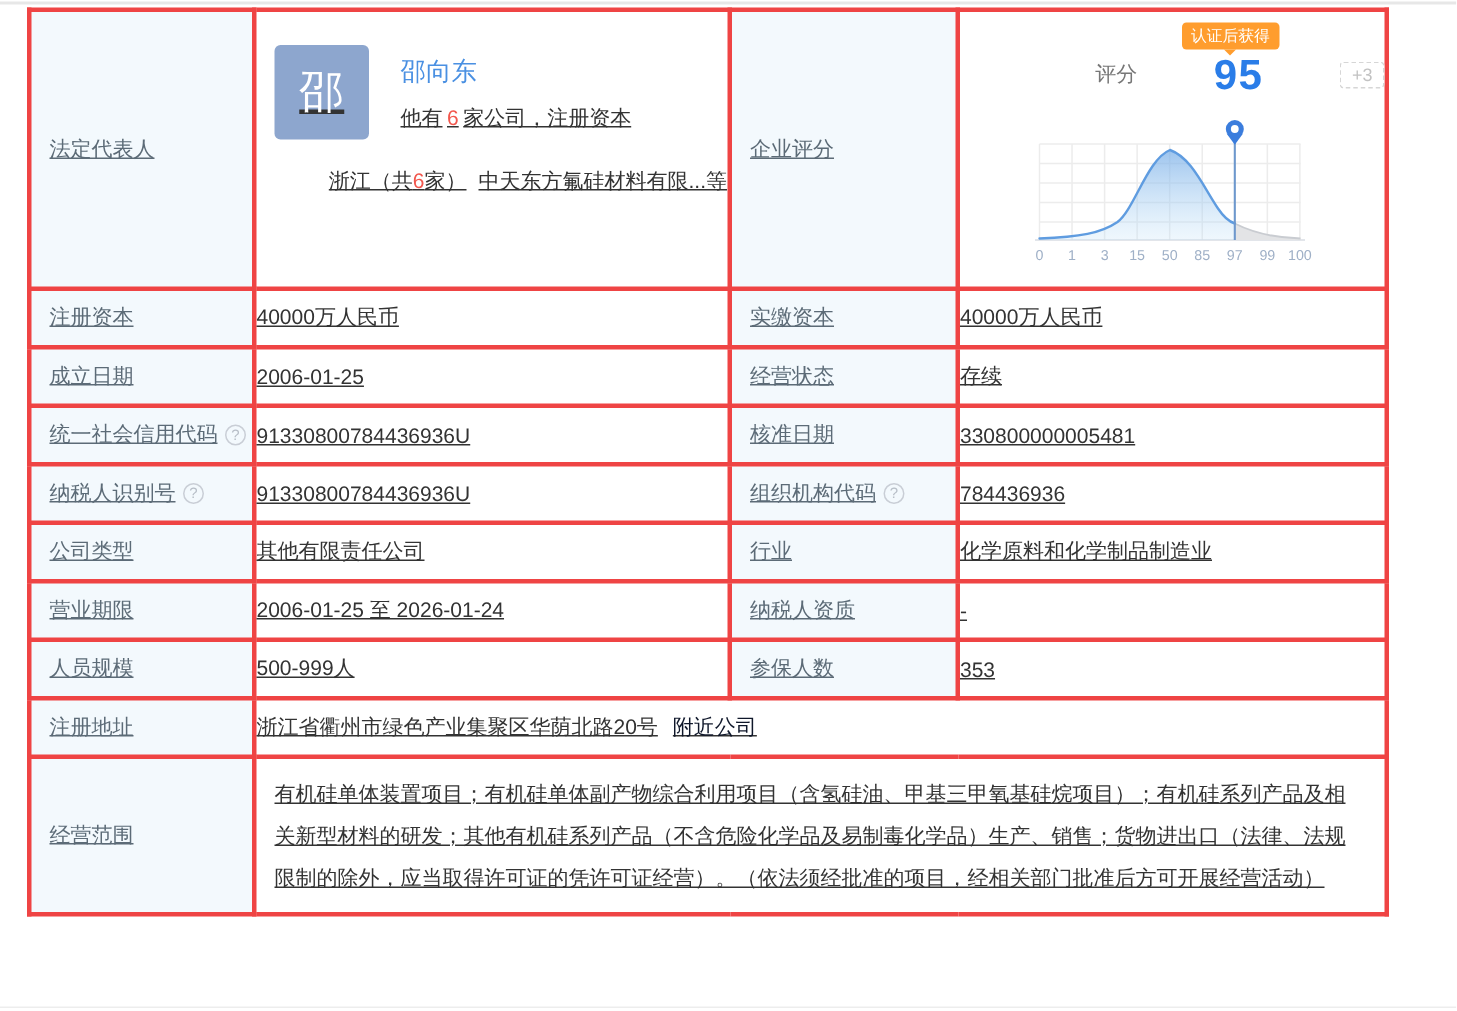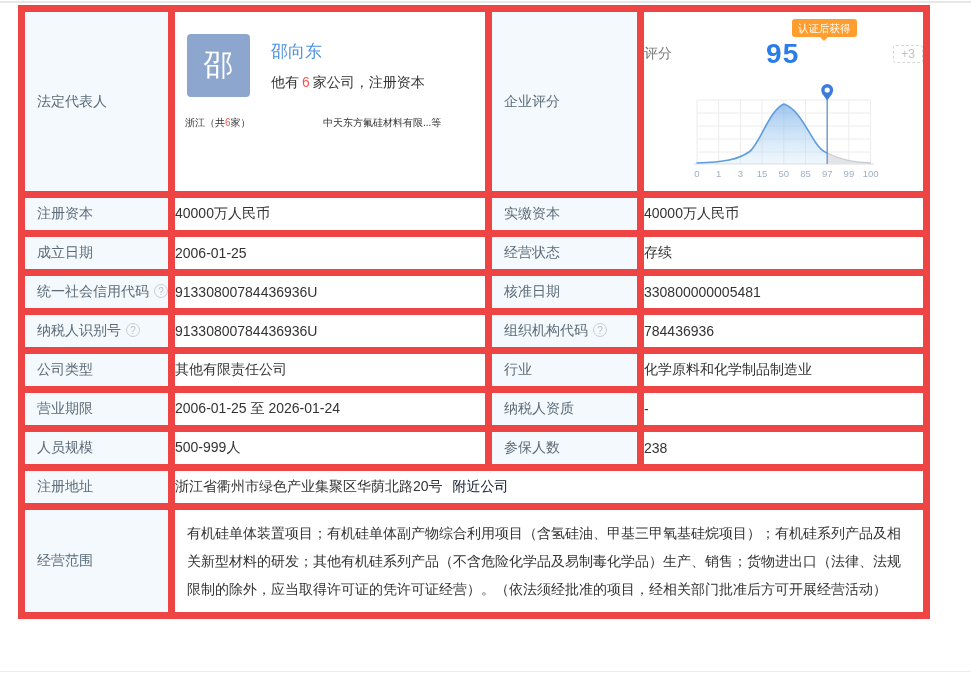--- a/index.html
+++ b/index.html
@@ -4,21 +4,21 @@
 <style>
   * { box-sizing: border-box; margin: 0; padding: 0; }
   html,body { width: 971px; height: 674px; background: #fff;
     font-family: "Liberation Sans", "DejaVu Sans", sans-serif; }
   .page { position: relative; width: 971px; height: 674px; background:#fff; overflow:hidden; }
   .top-divider { position:absolute; left:0; top:1px; width:971px; height:2px; background:#e7e7e7; }
   .bottom-divider { position:absolute; left:0; top:671px; width:971px; height:1px; background:#ededed; }
 
   table.info { position:absolute; left:18px; top:5px; width:905px;
     border-collapse:collapse; table-layout:fixed; }
-  td { border:7px solid #ef4444; font-size:14px; vertical-align:middle; }
+  td { border:3px solid #ef4444; font-size:14px; vertical-align:middle;text-decoration:underline; }
   td.lbl { background:#f3f9fd; color:#5c6b77; padding-left:12px; }
   td.val { color:#333; }
   tr.std { height:39px; }
   tr.row1 { height:186px; }
   tr.addr { height:39px; }
   tr.scope { height:80px; }
   tr.scope td.val { line-height:28px; padding:9px 18px 9px 12px; }
 
   .help { display:inline-block; width:14px; height:14px; line-height:13px; text-align:center;
     border:1px solid #c9ced6; border-radius:50%; color:#b8bfc8; font-size:10px;
@@ -26,34 +26,34 @@
 
   
   td.rep-cell { padding:0; vertical-align:top; }
   .rep-top { display:flex; margin:22px 0 0 12px; }
   .avatar { width:63px; height:63px; border-radius:4px; background:#8da6ce; color:#fff;
     font-size:30px; display:flex; align-items:center; justify-content:center; flex:0 0 63px; }
   .rep-info { margin-left:21px; padding-top:6px; }
   .rep-name { color:#4a90e2; font-size:17px; text-decoration:none; display:inline-block; }
   .rep-sub { margin-top:11px; font-size:14px; color:#333; }
   em.red { font-style:normal; color:#f2574d; margin:0 3px; }
-  .rep-dist { display:flex; margin:19px 0 0 10px; font-size:10px; color:#333; }
+  .rep-dist { display:flex; margin:19px 0 0 10px; font-size:14px; color:#333;text-align:right; }
   .rep-region { width:130px; }
   .rep-region em.red { margin:0; }
   .rep-sample { margin-left:8px; }
 
   
   td.score-cell { position:relative; padding:0; }
   .badge { position:absolute; left:148px; top:7px; background:#ff9d2e; color:#fff;
     font-size:10.5px; line-height:14px; padding:2px 6px; border-radius:3px; white-space:nowrap; }
   .badge::after { content:""; position:absolute; left:50%; bottom:-4px; margin-left:-4px;
     border-left:4px solid transparent; border-right:4px solid transparent;
     border-top:4px solid #ff9d2e; }
   .score-line { position:absolute; left:0; top:26px; width:100%;
-    display:flex; justify-content:space-between; align-items:center;gap:42px; }
+    display:flex; justify-content:flex-end; align-items:center;gap:42px; }
   .score-label { font-size:14px; color:#777; }
   .score-num { font-size:28px; font-weight:bold; color:#2a7de8; margin:0 9px; letter-spacing:1px; }
   .score-delta { font-size:12px; color:#c2c2c2; border:1px dashed #d6d6d6; border-radius:3px;
     padding:1px 7px; background:#fff; }
   svg.score-chart { position:absolute; left:46px; top:70px; }
   .tick-text { font-size:9.5px; fill:#9fb0c7; }
 
   a.near-link { color:#0f172a; text-decoration:none; margin-left:10px; }
 </style>
 </head>
@@ -182,21 +182,21 @@
     <tr class="std">
       <td class="lbl">营业期限</td>
       <td class="val">2006-01-25 至 2026-01-24</td>
       <td class="lbl">纳税人资质</td>
       <td class="val">-</td>
     </tr>
     <tr class="std">
       <td class="lbl">人员规模</td>
       <td class="val">500-999人</td>
       <td class="lbl">参保人数</td>
-      <td class="val">238</td>
+      <td class="val">353</td>
     </tr>
 
     <tr class="addr">
       <td class="lbl">注册地址</td>
       <td class="val" colspan="3">
         <span>浙江省衢州市绿色产业集聚区华荫北路20号</span><a class="near-link" href="#">附近公司</a>
       </td>
     </tr>
 
     <tr class="scope">

